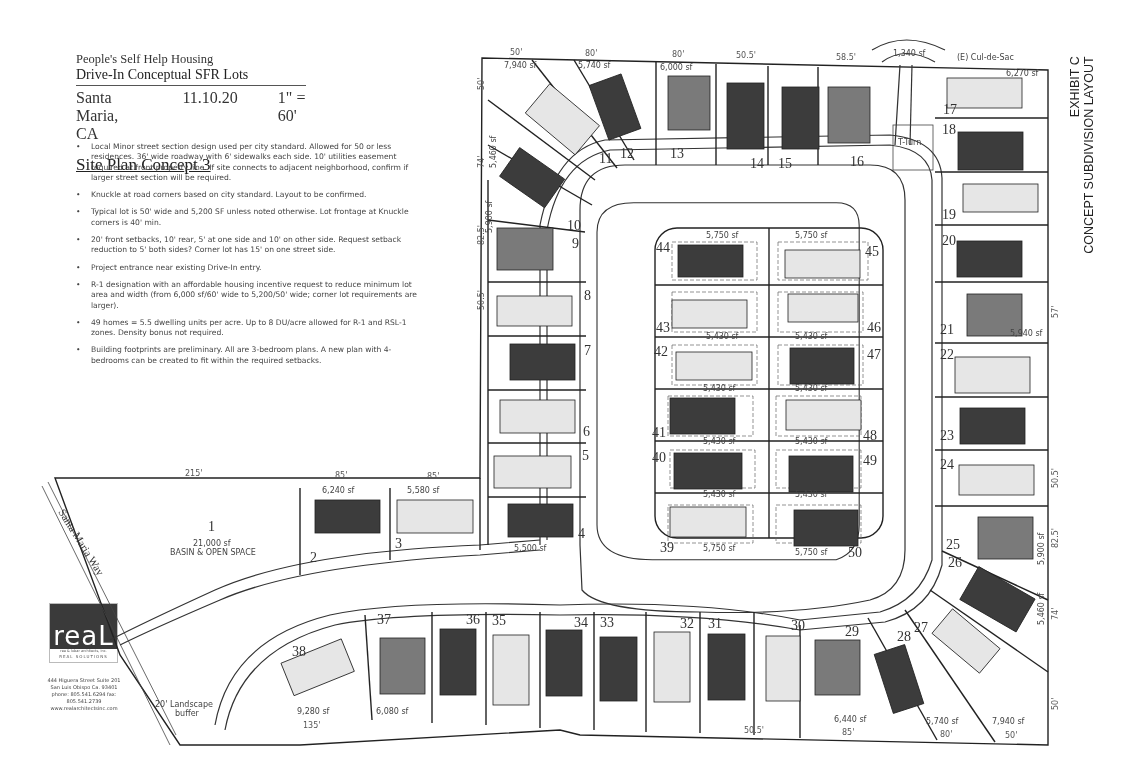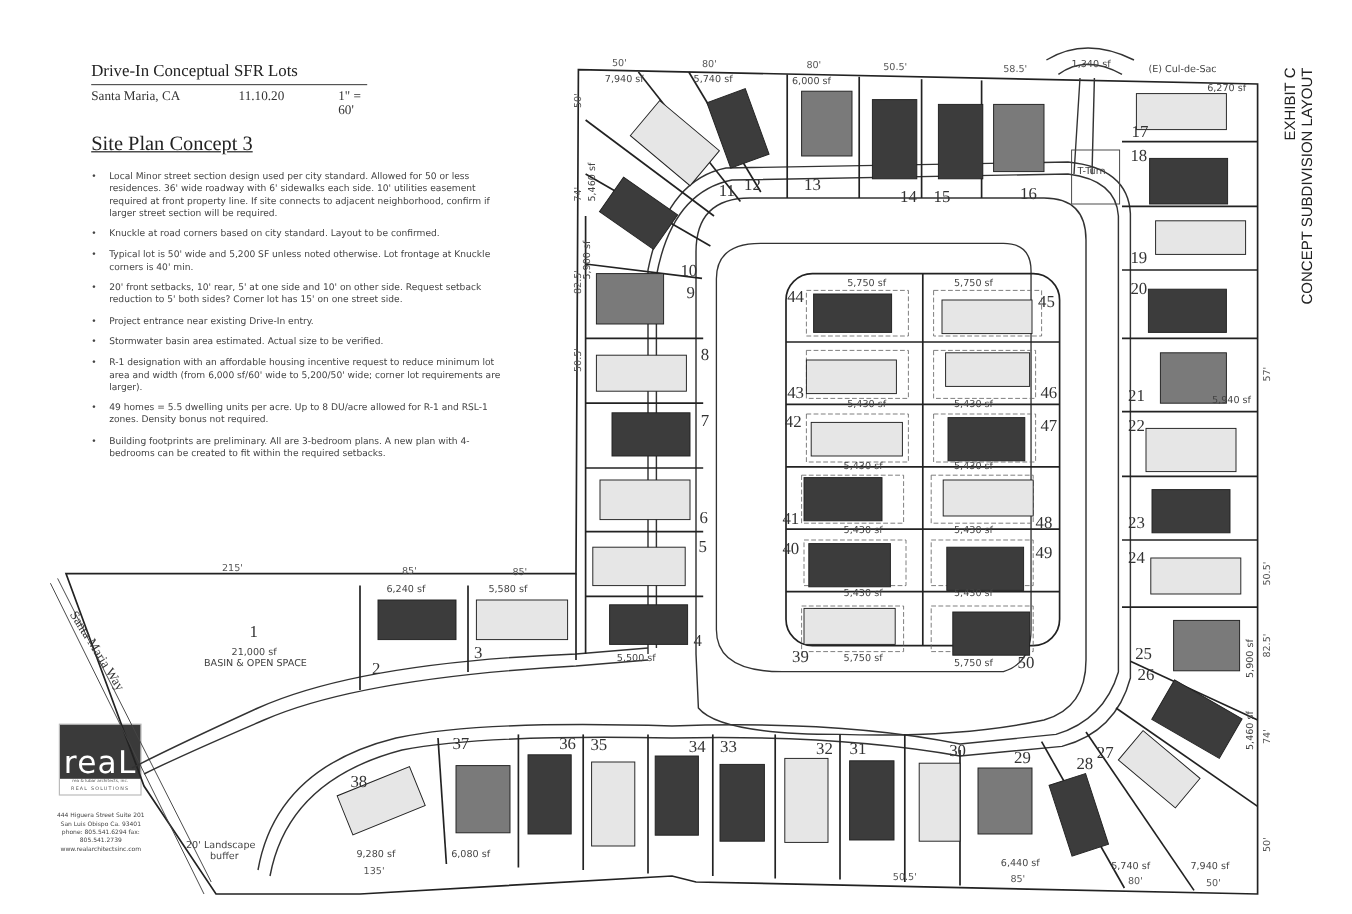--- a/index.html
+++ b/index.html
@@ -1,20 +1,20 @@
 <!DOCTYPE html>
 <html><head>
 <meta charset="utf-8">
 <style>
   html, body { margin:0; padding:0; background:#fff; }
   body { width:1127px; height:762px; position:relative; overflow:hidden; font-family:"DejaVu Sans", sans-serif; color:#333; }
   .titleblock { position:absolute; left:76px; top:52px; width:230px; }
   .client { font-family:"Liberation Serif", serif; font-size:12.5px; color:#333; }
   .project { font-family:"Liberation Serif", serif; font-size:14px; color:#222; border-bottom:1.5px solid #555; padding-bottom:2px; white-space:nowrap; }
-  .metarow { font-family:"Liberation Serif", serif; font-size:11px; display:flex; margin-top:3px;gap:40px; }
+  .metarow { font-family:"Liberation Serif", serif; font-size:16px; display:flex; margin-top:3px;gap:40px; }
   .metarow span:nth-child(1){ width:119px; }
   .metarow span:nth-child(2){ width:62px; }
   .concept { font-family:"Liberation Serif", serif; font-size:17px; margin-top:12px; color:#222;text-decoration:underline; }
   .notes { position:absolute; left:76px; top:142px; width:350px; font-size:7.6px; line-height:10.3px; color:#444; }
   .notes .hdr { margin-bottom:8px; }
   .notes ul { margin:0; padding:0; list-style:none; }
   .notes li { position:relative; padding-left:15px; margin-bottom:7px; }
   .notes li::before { content:"•"; position:absolute; left:0; top:0; }
   .logo { position:absolute; left:49px; top:603px; width:67px; height:58px; border:1px solid #bbb; }
   .logo .dark { height:45px; background:#3a3a3a; color:#fff; font-family:"DejaVu Sans", sans-serif; font-size:26px; text-align:center; line-height:64px; letter-spacing:1px; overflow:hidden; }
@@ -26,37 +26,37 @@
   svg.plan { position:absolute; left:0; top:0; }
   .lotnum { font-family:"Liberation Serif", serif; font-size:14px; fill:#333; }
   .sf { font-family:"DejaVu Sans", sans-serif; font-size:8px; fill:#444; }
   .dim { font-family:"DejaVu Sans", sans-serif; font-size:8px; fill:#555; }
   .lbl { font-family:"DejaVu Sans", sans-serif; font-size:8px; fill:#444; }
 </style>
 </head>
 <body>
 
 <div class="titleblock">
+  <div class="client">People's Self Help Housing</div>
   <div class="project">Drive-In Conceptual SFR Lots</div>
   <div class="metarow">
     <span>Santa Maria, CA</span>
     <span>11.10.20</span>
     <span>1" = 60'</span>
   </div>
   <div class="concept">Site Plan Concept 3</div>
 </div>
 
 <div class="notes">
   <ul>
     <li>Local Minor street section design used per city standard. Allowed for 50 or less residences. 36' wide roadway with 6' sidewalks each side. 10' utilities easement required at front property line. If site connects to adjacent neighborhood, confirm if larger street section will be required.</li>
     <li>Knuckle at road corners based on city standard. Layout to be confirmed.</li>
     <li>Typical lot is 50' wide and 5,200 SF unless noted otherwise. Lot frontage at Knuckle corners is 40' min.</li>
     <li>20' front setbacks, 10' rear, 5' at one side and 10' on other side. Request setback reduction to 5' both sides? Corner lot has 15' on one street side.</li>
     <li>Project entrance near existing Drive-In entry.</li>
-    <li>Stormwater basin area estimated. Actual size to be verified.</li>
     <li>R-1 designation with an affordable housing incentive request to reduce minimum lot area and width (from 6,000 sf/60' wide to 5,200/50' wide; corner lot requirements are larger).</li>
     <li>49 homes = 5.5 dwelling units per acre. Up to 8 DU/acre allowed for R-1 and RSL-1 zones. Density bonus not required.</li>
     <li>Building footprints are preliminary. All are 3-bedroom plans. A new plan with 4-bedrooms can be created to fit within the required setbacks.</li>
   </ul>
 </div>
 
 <div class="exhibit">
   <div class="inner">
     <div>EXHIBIT C</div>
     <div>CONCEPT SUBDIVISION LAYOUT</div>

